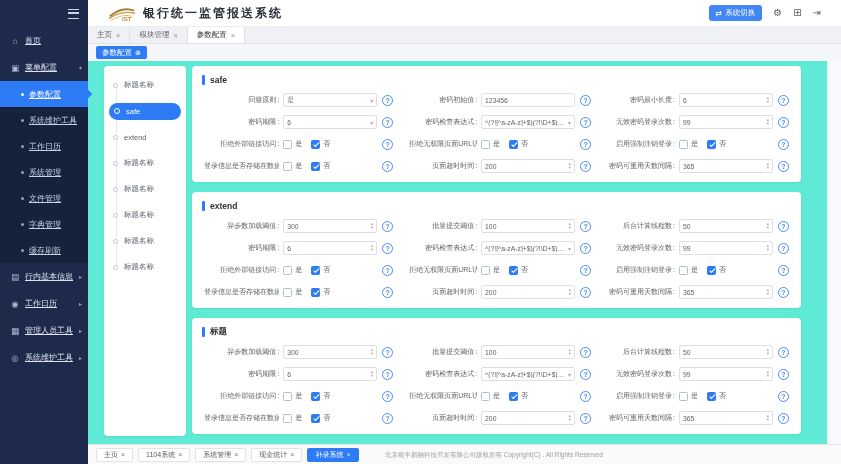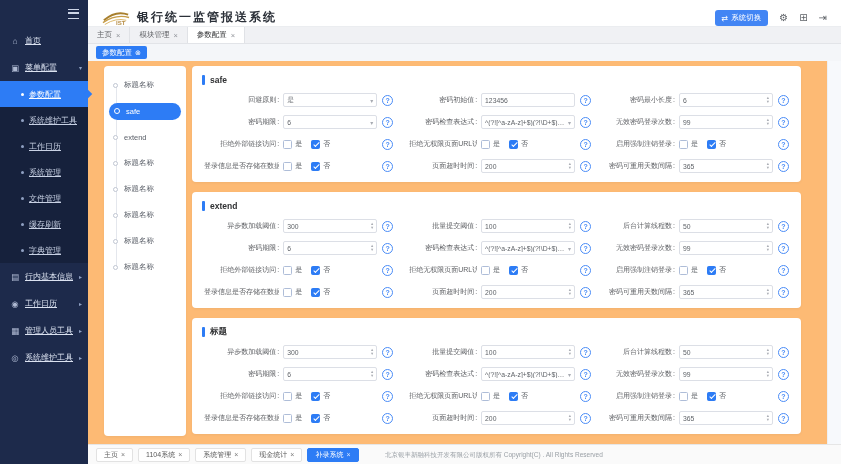--- a/index.html
+++ b/index.html
@@ -17,21 +17,21 @@
   .sb-item .caret{font-size:6px;color:#8fa0c2;margin-left:2px;}
   .sb-sub{background:#16213c;}
   .sb-sub .sb-item{padding-left:21px;height:26px;color:#c8d1e4;}
   .dot{width:3px;height:3px;border-radius:50%;background:#8fa0c2;margin-right:5px;flex:none;}
   .sb-sub .sb-item.active{background:#2d7cf5;color:#fff;position:relative;}
   .sb-sub .sb-item.active .dot{background:#fff;}
   .sb-sub .sb-item.active::after{content:"";position:absolute;right:-3px;top:50%;width:6px;height:6px;margin-top:-3px;background:#2d7cf5;transform:rotate(45deg);}
 
   
   .header{position:absolute;left:88px;top:0;right:0;height:27px;background:#fff;border-bottom:1px solid #ebedf0;
-          display:flex;align-items:flex-end;padding:0 14px;box-sizing:border-box;z-index:20;}
+          display:flex;align-items:center;padding:0 20px;box-sizing:border-box;z-index:20;}
   .logo{display:flex;align-items:flex-end;margin-right:7px;}
   .title{font-size:12px;font-weight:bold;color:#2b3038;letter-spacing:2px;}
   .hdr-right{margin-left:auto;display:flex;align-items:center;gap:11px;}
   .sys-btn{display:flex;align-items:center;gap:3px;background:#4285f4;color:#fff;font-size:7.5px;height:16px;
            padding:0 7px;border-radius:3px;cursor:pointer;}
   .sys-btn .bic{font-size:8px;}
   .hdr-ic{font-size:10px;color:#5f6368;cursor:pointer;line-height:1;}
 
   
   .tabbar{position:absolute;left:88px;top:27px;right:0;height:17px;background:#f0f1f4;border-bottom:1px solid #e2e4e8;
@@ -41,21 +41,21 @@
   .ttab.active{background:#fff;color:#303133;}
   .ttab .x{font-size:7.5px;color:#909399;cursor:pointer;}
 
   
   .tagrow{position:absolute;left:88px;top:44px;right:0;height:17px;background:#f4f6f9;display:flex;align-items:center;padding:0 8px;}
   .tagpill{display:flex;align-items:center;gap:3px;background:#2d7cf5;color:#fff;font-size:7px;height:13px;
            padding:0 6px;border-radius:2px;cursor:pointer;}
   .tagpill .tx{font-size:7.5px;}
 
   
-  .content{position:absolute;left:88px;top:61px;right:0;bottom:20px;background:#fdba74;overflow:hidden;}
+  .content{position:absolute;left:88px;top:61px;right:0;bottom:20px;background:#5eead4;overflow:hidden;}
   .scroll-track{position:absolute;right:0;top:0;bottom:0;width:13px;background:#f7f9fc;border-left:1px solid #edf0f4;cursor:pointer;}
 
   .anchor-card{position:absolute;left:16px;top:5px;bottom:8px;width:82px;background:#fff;border-radius:4px;
                box-shadow:0 1px 3px rgba(0,0,0,.05);padding-top:6px;box-sizing:border-box;display:flex;flex-direction:column;}
   .anchor-line{position:absolute;left:12px;top:19px;width:1px;height:182px;background:#e4e7ed;}
   .anchor-item{position:relative;height:26px;display:flex;align-items:center;padding-left:9px;cursor:pointer;flex:none;z-index:1;}
   .bullet{width:5px;height:5px;border:1px solid #c0c6d2;border-radius:50%;background:#fff;margin-right:6px;flex:none;box-sizing:border-box;}
   .albl{font-size:7.5px;color:#5a5f68;white-space:nowrap;}
   .anchor-item.active{background:#2d7cf5;border-radius:9px;margin:4.5px 5px;height:17px;padding-left:5px;}
   .anchor-item.active .albl{color:#fff;}
@@ -130,25 +130,25 @@
           <div class="sb-item">
             <span class="dot"></span>
             <span class="lbl">系统管理</span>
           </div>
           <div class="sb-item">
             <span class="dot"></span>
             <span class="lbl">文件管理</span>
           </div>
           <div class="sb-item">
             <span class="dot"></span>
-            <span class="lbl">缓存刷新</span>
+            <span class="lbl">字典管理</span>
           </div>
           <div class="sb-item">
             <span class="dot"></span>
-            <span class="lbl">字典管理</span>
+            <span class="lbl">缓存刷新</span>
           </div>
         </div>
         <div class="sb-item">
           <span class="ic">▤</span>
           <span class="lbl">行内基本信息</span>
           <span class="caret">▸</span>
         </div>
         <div class="sb-item">
           <span class="ic">◉</span>
           <span class="lbl">工作日历</span>

